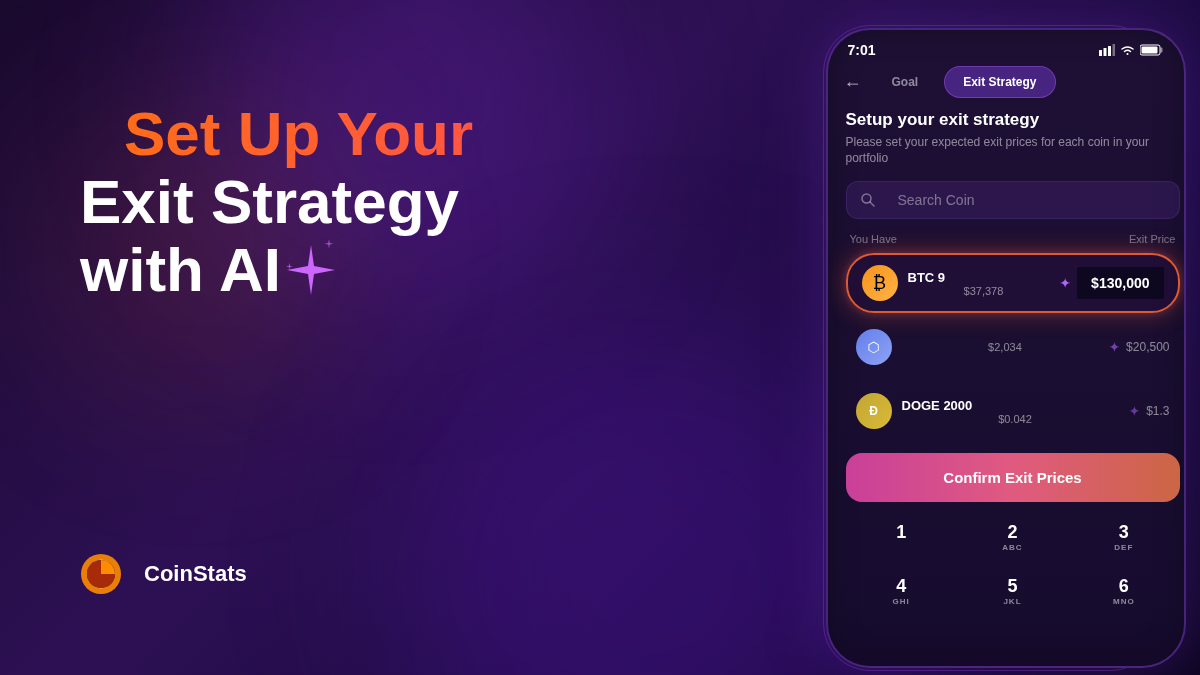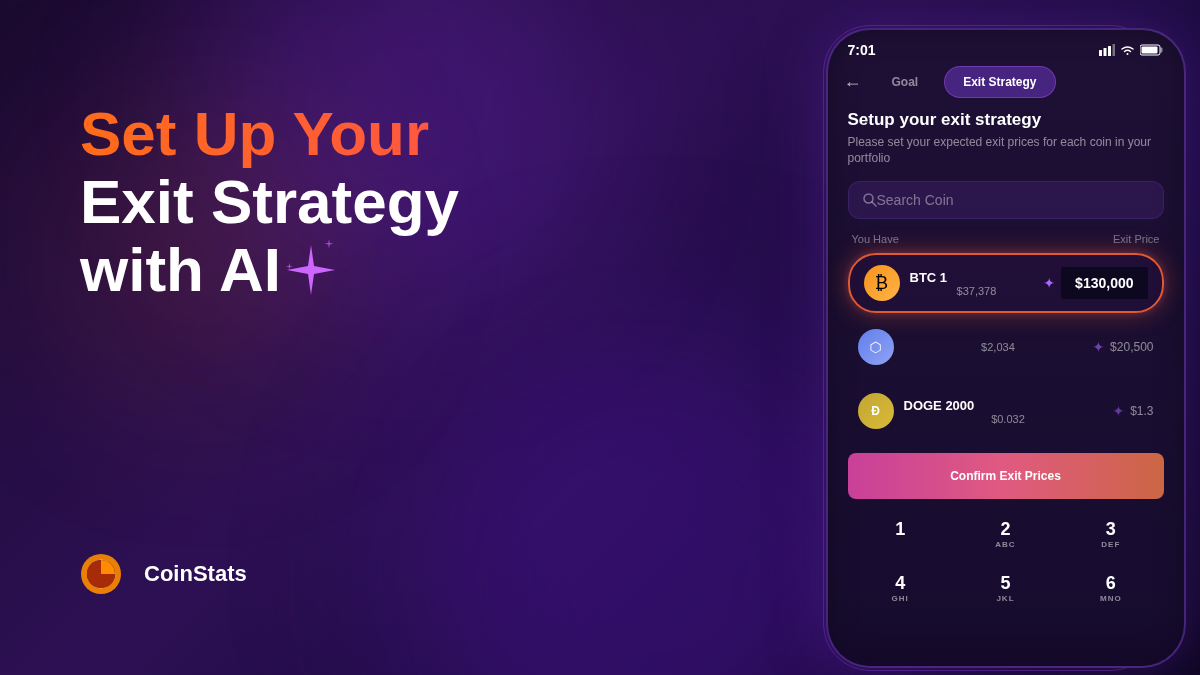--- a/index.html
+++ b/index.html
@@ -55,20 +55,21 @@
     }
 
     .headline-line1 {
       font-size: 62px;
       font-weight: 800;
       line-height: 1.1;
       background: linear-gradient(90deg, #ff6b1a, #ff4466);
       -webkit-background-clip: text;
       -webkit-text-fill-color: transparent;
       background-clip: text;
+      margin-left: 44px;
     }
 
     .headline-line2 {
       font-size: 62px;
       font-weight: 800;
       line-height: 1.1;
       color: #ffffff;
     }
 
     .headline-line3 {
@@ -183,21 +184,22 @@
     }
 
     .nav-tab.active {
       background: rgba(100, 50, 180, 0.6);
       color: #ffffff;
       border: 1px solid rgba(150, 80, 220, 0.5);
     }
 
     
     .phone-content {
-      padding: 0 20px;
+      padding: 0 4px;
+      margin-left: 14px;
     }
 
     .setup-title {
       font-size: 17px;
       font-weight: 700;
       color: #ffffff;
       margin-bottom: 4px;
     }
 
     .setup-subtitle {
@@ -207,21 +209,21 @@
       margin-bottom: 14px;
     }
 
     
     .search-bar {
       background: rgba(60, 30, 100, 0.5);
       border-radius: 12px;
       padding: 10px 14px;
       display: flex;
       align-items: center;
-      gap: 0;
+      gap: 23px;
       margin-bottom: 14px;
       border: 1px solid rgba(100, 60, 160, 0.3);
     }
 
     .search-placeholder {
       color: rgba(255,255,255,0.4);
       font-size: 14px;
     }
 
     
@@ -320,23 +322,23 @@
       font-size: 12px;
       color: rgba(255,255,255,0.5);
       text-align: right;
     }
 
     
     .confirm-btn {
       margin: 12px 0 0;
       padding: 16px;
       background: linear-gradient(90deg, #c94099, #e05a80, #cc6644);
-      border-radius: 8px;
+      border-radius: 16px;
       text-align: center;
-      font-size: 12px;
+      font-size: 15px;
       font-weight: 700;
       color: #ffffff;
       cursor: pointer;
     }
 
     
     .numpad {
       display: grid;
       grid-template-columns: repeat(3, 1fr);
       gap: 0;
@@ -467,21 +469,21 @@
         </div>
 
         <div class="table-header">
           <span class="table-header-label">You Have</span>
           <span class="table-header-label">Exit Price</span>
         </div>
 
         <div class="coin-row highlighted" style="display: flex; align-items: center; padding: 10px 14px; margin-bottom: 4px; border-radius: 28px; border: 2.5px solid rgb(224, 90, 48); box-shadow: rgba(255, 100, 30, 0.35) 0px 0px 25px, rgba(255, 100, 200, 0.2) 0px 0px 8px; background: rgba(40, 15, 60, 0.4);">
           <div class="coin-icon btc-icon">₿</div>
           <div class="coin-info">
-            <div class="coin-name">BTC 1</div>
+            <div class="coin-name">BTC 9</div>
             <div class="coin-price">$37,378</div>
           </div>
           <div class="coin-exit-price">
             <span class="ai-sparkle">✦</span>
             <div class="exit-price-box">$130,000</div>
           </div>
         </div>
 
         <div class="coin-row">
           <div class="coin-icon eth-icon" style="font-size:14px; color:white;">⬡</div>
@@ -492,21 +494,21 @@
           <div class="coin-exit-price">
             <span class="ai-sparkle" style="opacity:0.6;">✦</span>
             <div class="exit-price-text">$20,500</div>
           </div>
         </div>
 
         <div class="coin-row">
           <div class="coin-icon doge-icon" style="font-size:12px; color:white; font-weight:bold;">Ð</div>
           <div class="coin-info">
             <div class="coin-name">DOGE 2000</div>
-            <div class="coin-price">$0.032</div>
+            <div class="coin-price">$0.042</div>
           </div>
           <div class="coin-exit-price">
             <span class="ai-sparkle" style="opacity:0.5;">✦</span>
             <div class="exit-price-text">$1.3</div>
           </div>
         </div>
 
         <div class="confirm-btn">Confirm Exit Prices</div>
 
         <div class="numpad">

